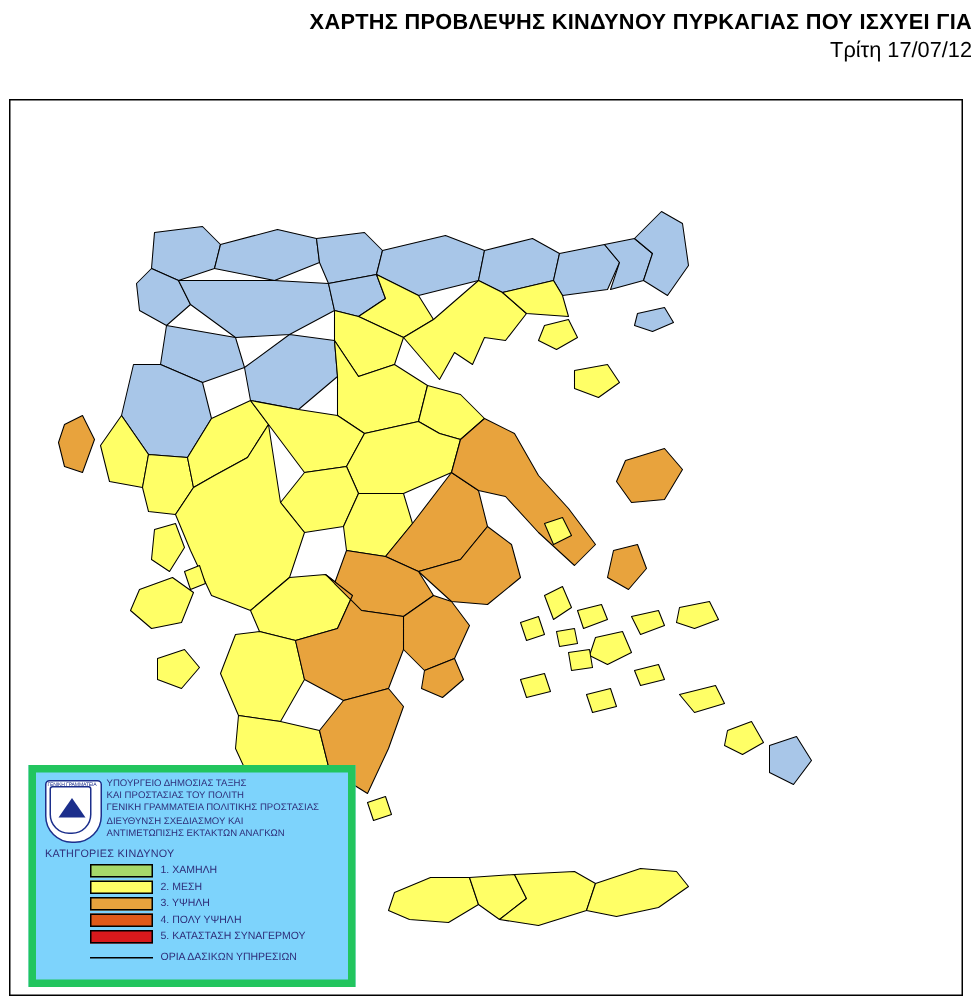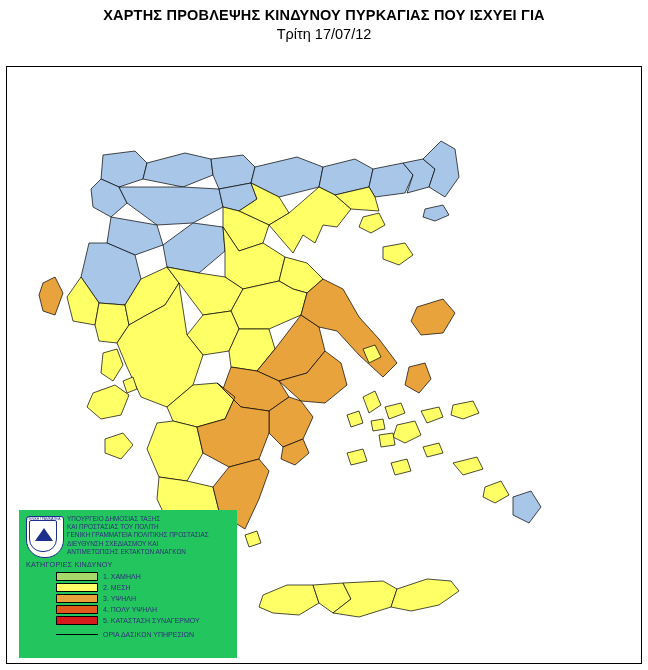--- a/index.html
+++ b/index.html
@@ -18,21 +18,21 @@
     position: relative;
     width: 648px;
     height: 670px;
     background: #ffffff;
   }
   .title-block {
     position: absolute;
     top: 6px;
     left: 0;
     width: 648px;
-    text-align: center;
+    text-align: right;
   }
   .title-line1 {
     font-size: 14.5px;
     font-weight: bold;
     color: #000000;
     letter-spacing: 0.2px;
     line-height: 19px;
   }
   .title-line2 {
     font-size: 14.5px;
@@ -56,22 +56,22 @@
     left: 0;
     top: 0;
   }
   
   .legend {
     position: absolute;
     left: 12px;
     top: 443px;
     width: 218px;
     height: 148px;
-    border: 1px solid #22c55e;
-    background: #22c55e;
+    border: 5px solid #22c55e;
+    background: #7dd3fc;
     box-sizing: border-box;
     font-size: 7px;
     color: #3a3a8c;
   }
   .legend-header {
     display: flex;
     align-items: flex-start;
     padding: 4px 4px 0 4px;
   }
   .legend-logo {

